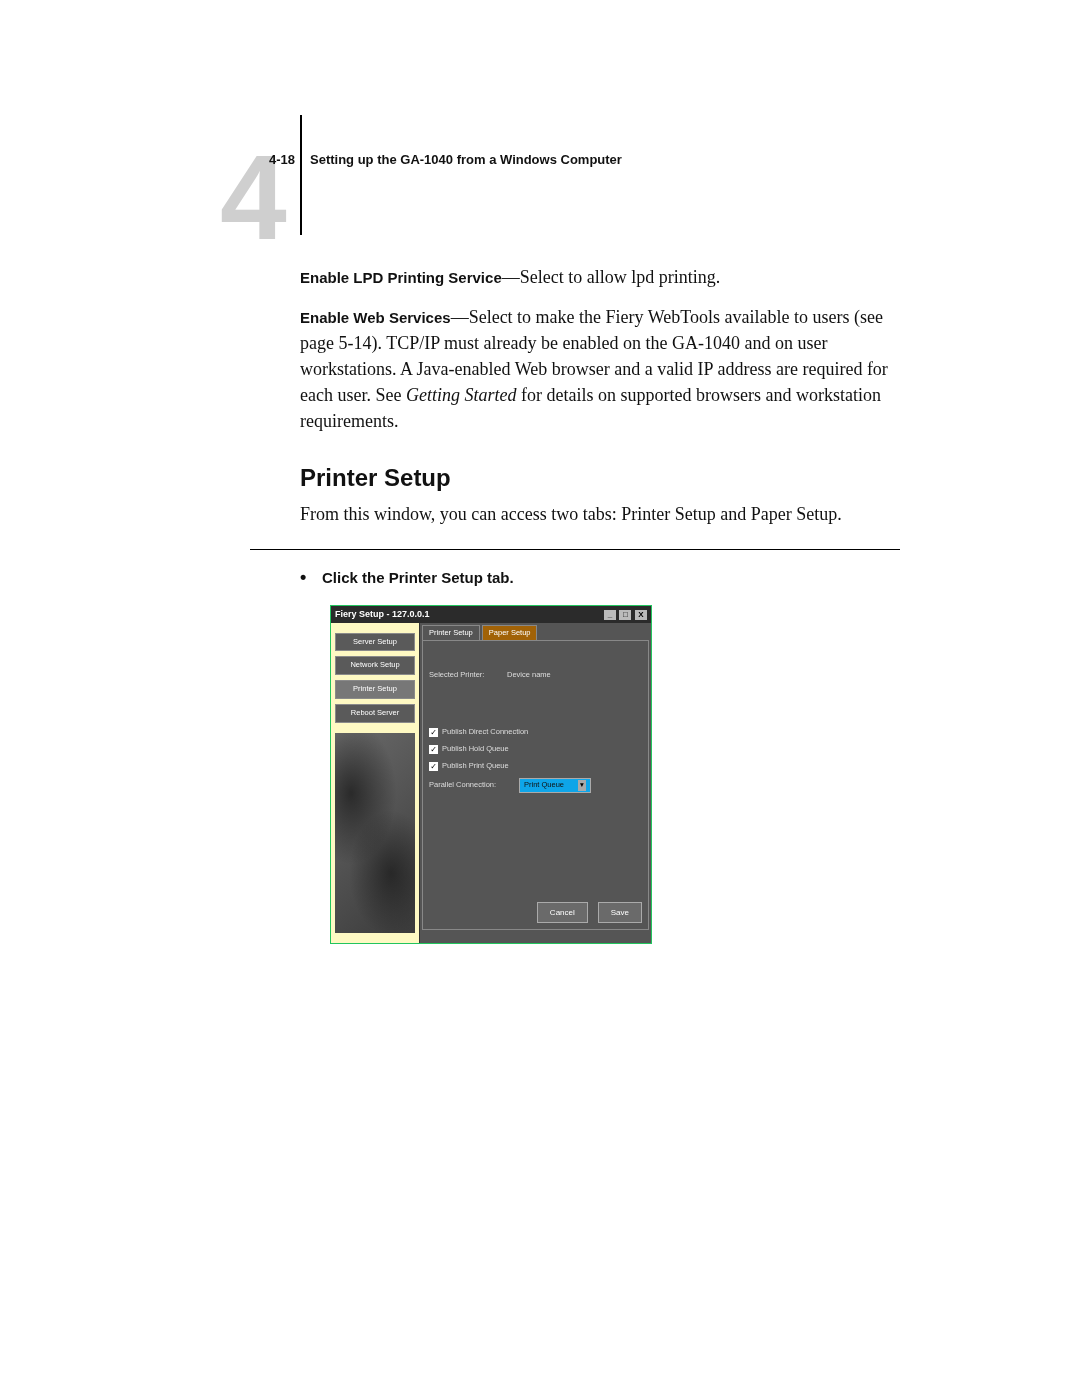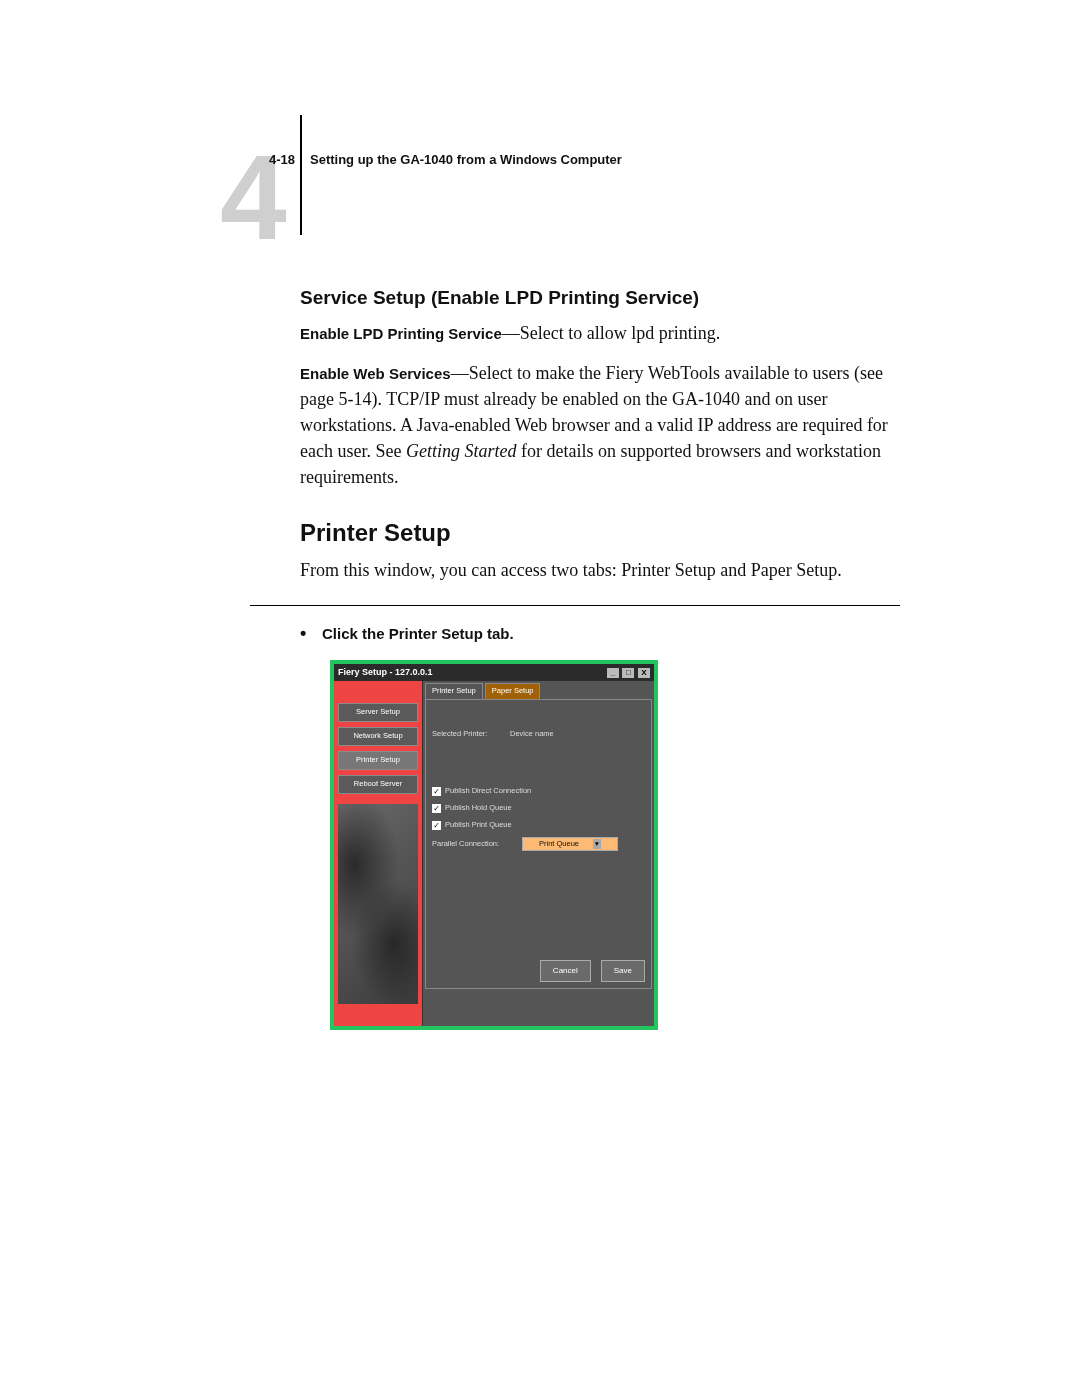--- a/index.html
+++ b/index.html
@@ -120,21 +120,21 @@
     font-family: Arial, Helvetica, sans-serif;
     font-weight: 700;
     font-size: 15px;
   }
 
   
   .win {
     width: 320px;
     margin: 8px 0 0 30px;
     background: #4e4e4e;
-    border: 4px solid #22c55e;
+    border: 1px solid #22c55e;
     font-family: Arial, Helvetica, sans-serif;
     color: #e8e8e8;
     font-size: 8px;
   }
   .win .titlebar {
     background: #2b2b2b;
     color: #fff;
     font-weight: 700;
     padding: 2px 4px;
     display: flex;
@@ -149,22 +149,22 @@
     background: #bbb;
     color: #000;
     text-align: center;
     margin-left: 1px;
     font-size: 8px;
     line-height: 10px;
   }
   .win .body { display: flex; }
   .win .side {
     width: 88px;
-    background: #ef4444;
-    padding: 22px 4px;
+    background: #fef9c3;
+    padding: 10px 4px;
     box-sizing: border-box;
   }
   .side .sbtn {
     background: #5a5a5a;
     border: 1px solid #8a8a8a;
     color: #fff;
     font-size: 7.5px;
     text-align: center;
     padding: 3px 2px;
     margin-bottom: 5px;
@@ -219,25 +219,25 @@
     background: #fff;
     color: #000;
     font-size: 8px;
     line-height: 9px;
     text-align: center;
     margin-right: 4px;
   }
   .sel {
     display: inline-flex;
     align-items: center;
-    background: #fdba74;
+    background: #0ea5e9;
     border: 1px solid #aaa;
     color: #111;
     font-size: 7.5px;
-    padding: 1px 16px;
+    padding: 1px 4px;
   }
   .sel .arr {
     background: #aaa;
     color: #000;
     margin-left: 14px;
     padding: 0 2px;
   }
   .footer {
     margin-top: auto;
     display: flex;
@@ -256,21 +256,20 @@
 <body>
 
 <div class="page">
   <div class="chapter-num">4</div>
   <div class="header-rule"></div>
   <div class="page-ref">4-18</div>
   <div class="running-title">Setting up the GA-1040 from a Windows Computer</div>
 
   <div class="content">
 
-    <h2 class="sub">Service Setup (Enable LPD Printing Service)</h2>
     <p>
       <span class="lead">Enable LPD Printing Service</span><span>—Select to allow lpd printing.</span>
     </p>
 
     <p>
       <span class="lead">Enable Web Services</span><span>—Select to make the Fiery WebTools available to users (see page 5-14). TCP/IP must already be enabled on the GA-1040 and on user workstations. A Java-enabled Web browser and a valid IP address are required for each user. See </span><span class="ital">Getting Started</span><span> for details on supported browsers and workstation requirements.</span>
     </p>
 
     <h1 class="sec">Printer Setup</h1>
     <p>From this window, you can access two tabs: Printer Setup and Paper Setup.</p>

